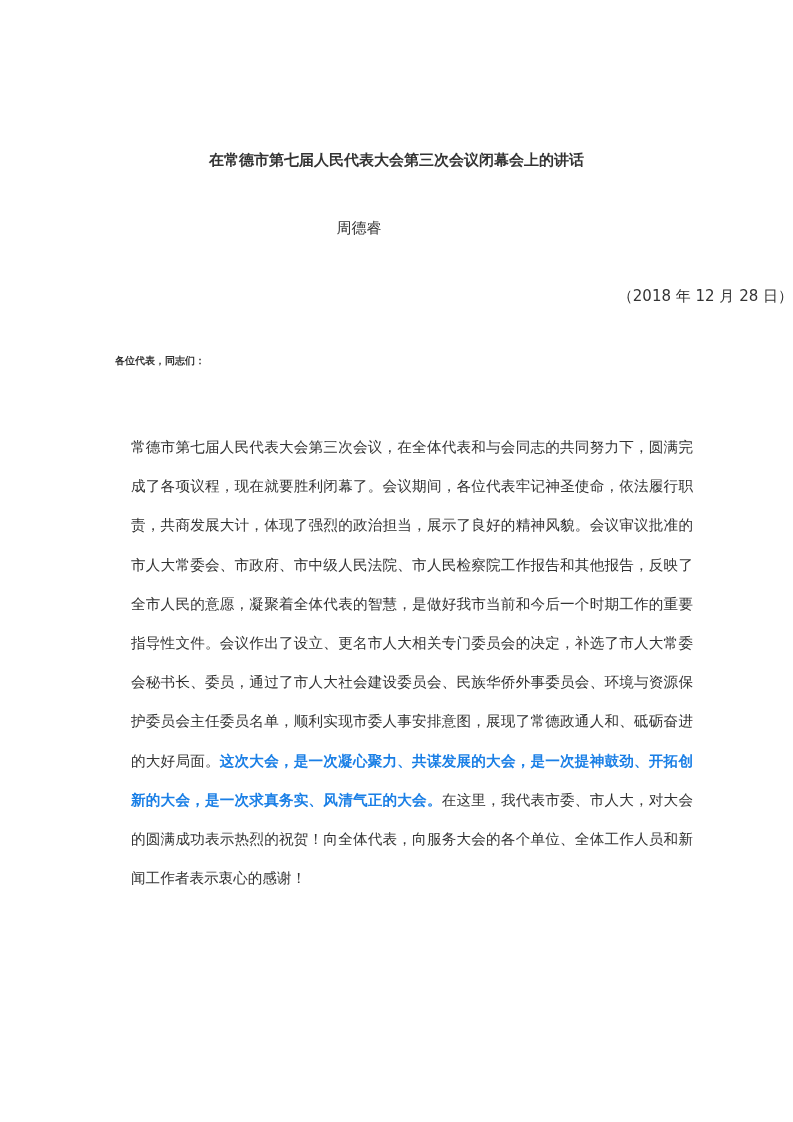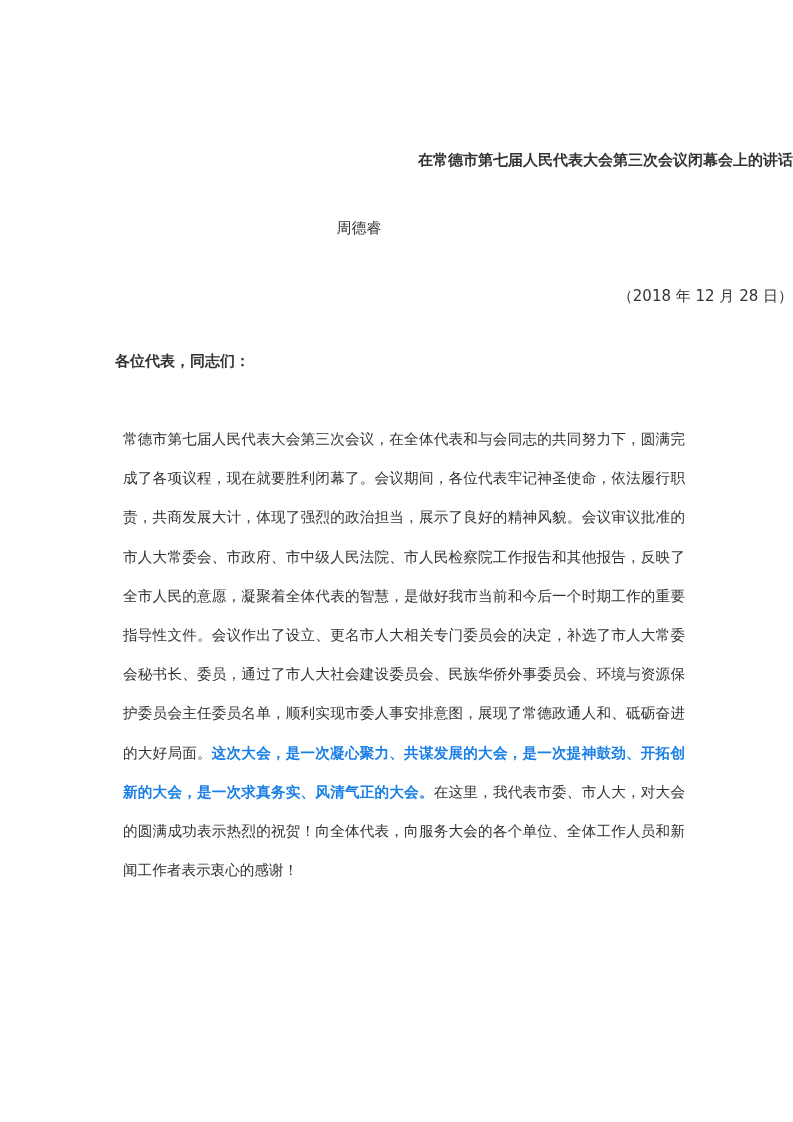--- a/index.html
+++ b/index.html
@@ -20,21 +20,21 @@
       left: 0;
       top: 0;
       width: 793px;
       height: 1122px;
     }
     .title {
       position: absolute;
       top: 150px;
       left: 0;
       width: 793px;
-      text-align: right;
+      text-align: center;
       font-size: 15px;
       font-weight: bold;
       color: #333333;
       line-height: 20px;
     }
     .author {
       position: absolute;
       top: 218px;
       left: 0;
       width: 718px;
@@ -50,35 +50,35 @@
       width: 793px;
       text-align: right;
       font-size: 15px;
       line-height: 20px;
       color: #333333;
     }
     .salutation {
       position: absolute;
       top: 351px;
       left: 115px;
-      font-size: 15px;
+      font-size: 10px;
       font-weight: bold;
       line-height: 20px;
       color: #333333;
     }
     .body-text {
       position: absolute;
       top: 411px;
       left: 115px;
       width: 562px;
       font-size: 14.6px;
       line-height: 39.2px;
       color: #333333;
       text-align: justify;
-      margin: 8px;
+      margin: 16px;
       word-break: break-all;
     }
     .highlight {
       color: #1a7fe6;
       font-weight: bold;
     }
   </style>
 </head>
 <body>
 

